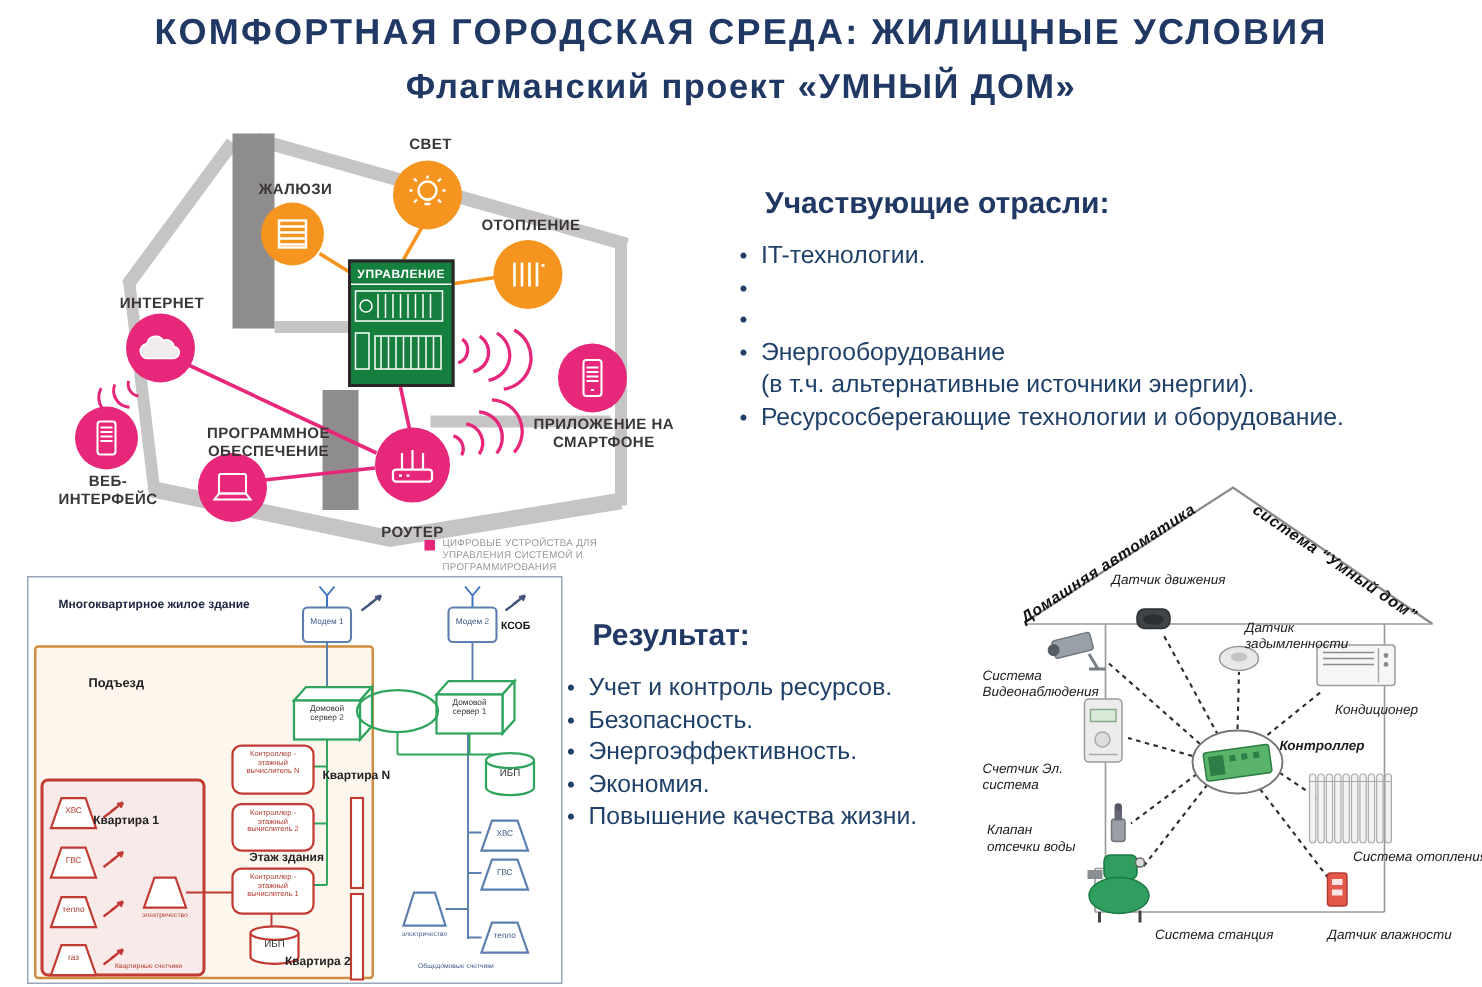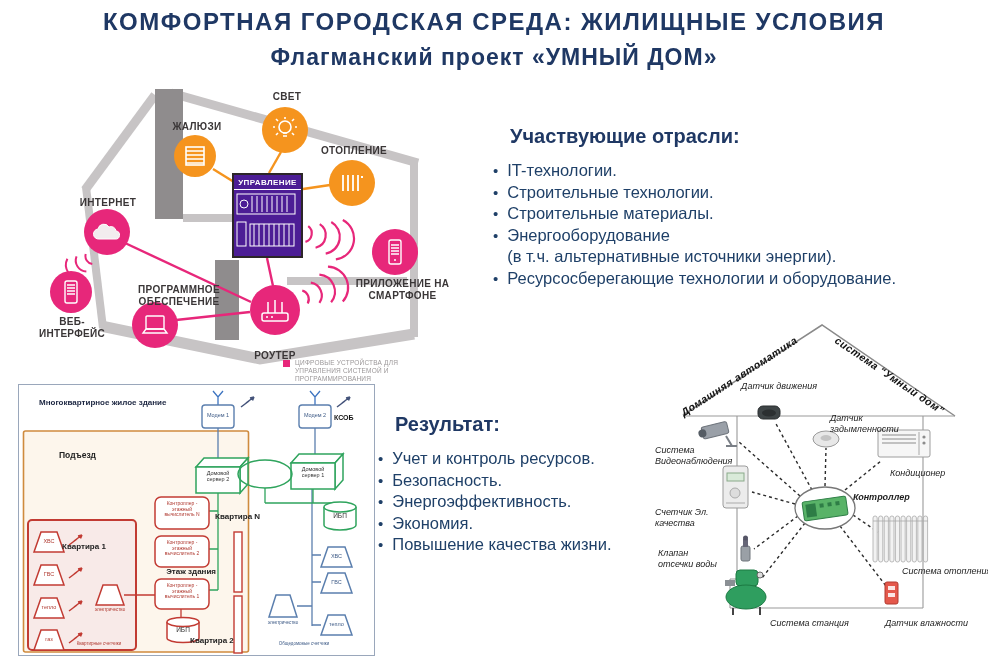--- a/index.html
+++ b/index.html
@@ -22,21 +22,21 @@
 
   
   .house{left:55px;top:85px;width:435px;height:310px;overflow:visible;}
   .house svg.bg{position:absolute;left:0;top:0;}
   .node{position:absolute;border-radius:50%;display:flex;align-items:center;justify-content:center;}
   .node.orange{background:#f5941e;}
   .node.pink{background:#e7277a;}
   .hl{position:absolute;font-size:10px;font-weight:bold;color:#3a3637;
       text-align:center;letter-spacing:.3px;line-height:12px;}
   .ctrl-panel{position:absolute;left:177px;top:88px;width:71px;height:85px;
-      background:#4c1d95;border:2px solid #2c2628;box-sizing:border-box;}
+      background:#15803d;border:2px solid #2c2628;box-sizing:border-box;}
   .ctrl-panel .cap{color:#fff;font-size:8px;font-weight:bold;text-align:center;
       padding:3px 0 2px;border-bottom:1px solid #fff;letter-spacing:.4px;}
   .legend{position:absolute;left:228px;top:274px;display:flex;gap:5px;align-items:flex-start;}
   .legend .sq{width:7px;height:7px;background:#e7277a;margin-top:1px;flex:none;}
   .legend .tx{font-size:6.5px;line-height:8px;color:#9b9798;width:140px;letter-spacing:.2px;}
 
   
   .building{left:18px;top:384px;width:357px;height:272px;background:#fff;
             border:1px solid #9aa7bb;box-sizing:border-box;}
   .bl{position:absolute;line-height:1.12;}
@@ -201,25 +201,23 @@
   </div>
 
   <div class="abs panel" style="left:493px;top:125px;width:480px;">
     <div class="h" style="padding-left:17px;">Участвующие отрасли:</div>
     <div class="li">
         <span class="b">•</span>
         <span class="t">IT-технологии.</span>
       </div>
     <div class="li">
         <span class="b">•</span>
-        <span class="t">Строительные технологии.</span>
-      </div>
-    <div class="li">
-        <span class="b">•</span>
-        <span class="t">Строительные материалы.</span>
+      </div>
+    <div class="li">
+        <span class="b">•</span>
       </div>
     <div class="li">
         <span class="b">•</span>
         <span class="t">Энергооборудование
 (в т.ч. альтернативные источники энергии).</span>
       </div>
     <div class="li">
         <span class="b">•</span>
         <span class="t">Ресурсосберегающие технологии и оборудование.</span>
       </div>
@@ -465,21 +463,21 @@
       </g>
     </svg>
 
     <div class="al roofl" style="left:42px;top:90px;width:160px;transform:rotate(-33deg);">Домашняя автоматика</div>
     <div class="al roofl" style="left:196px;top:16px;width:160px;transform:rotate(34deg);">система “Умный дом”</div>
 
     <div class="al" style="left:100px;top:63px;width:78px;text-align:center;">Датчик движения</div>
     <div class="al" style="left:190px;top:85px;width:95px;text-align:left;margin-top:10px;">Датчик задымленности</div>
     <div class="al" style="left:250px;top:150px;width:105px;">Кондиционер</div>
     <div class="al" style="left:15px;top:127px;width:110px;">Система Видеонаблюдения</div>
-    <div class="al" style="left:15px;top:189px;width:70px;">Счетчик Эл. качества</div>
+    <div class="al" style="left:15px;top:189px;width:70px;">Счетчик Эл. система</div>
     <div class="al" style="left:18px;top:230px;width:62px;">Клапан отсечки воды</div>
     <div class="al" style="left:130px;top:300px;width:85px;">Система станция</div>
     <div class="al" style="left:245px;top:300px;width:95px;">Датчик влажности</div>
     <div class="al" style="left:262px;top:248px;width:90px;">Система отопления</div>
     <div class="al" style="left:213px;top:174px;width:80px;font-weight:bold;">Контроллер</div>
   </div>
 
 </div>
 
 </body></html>

